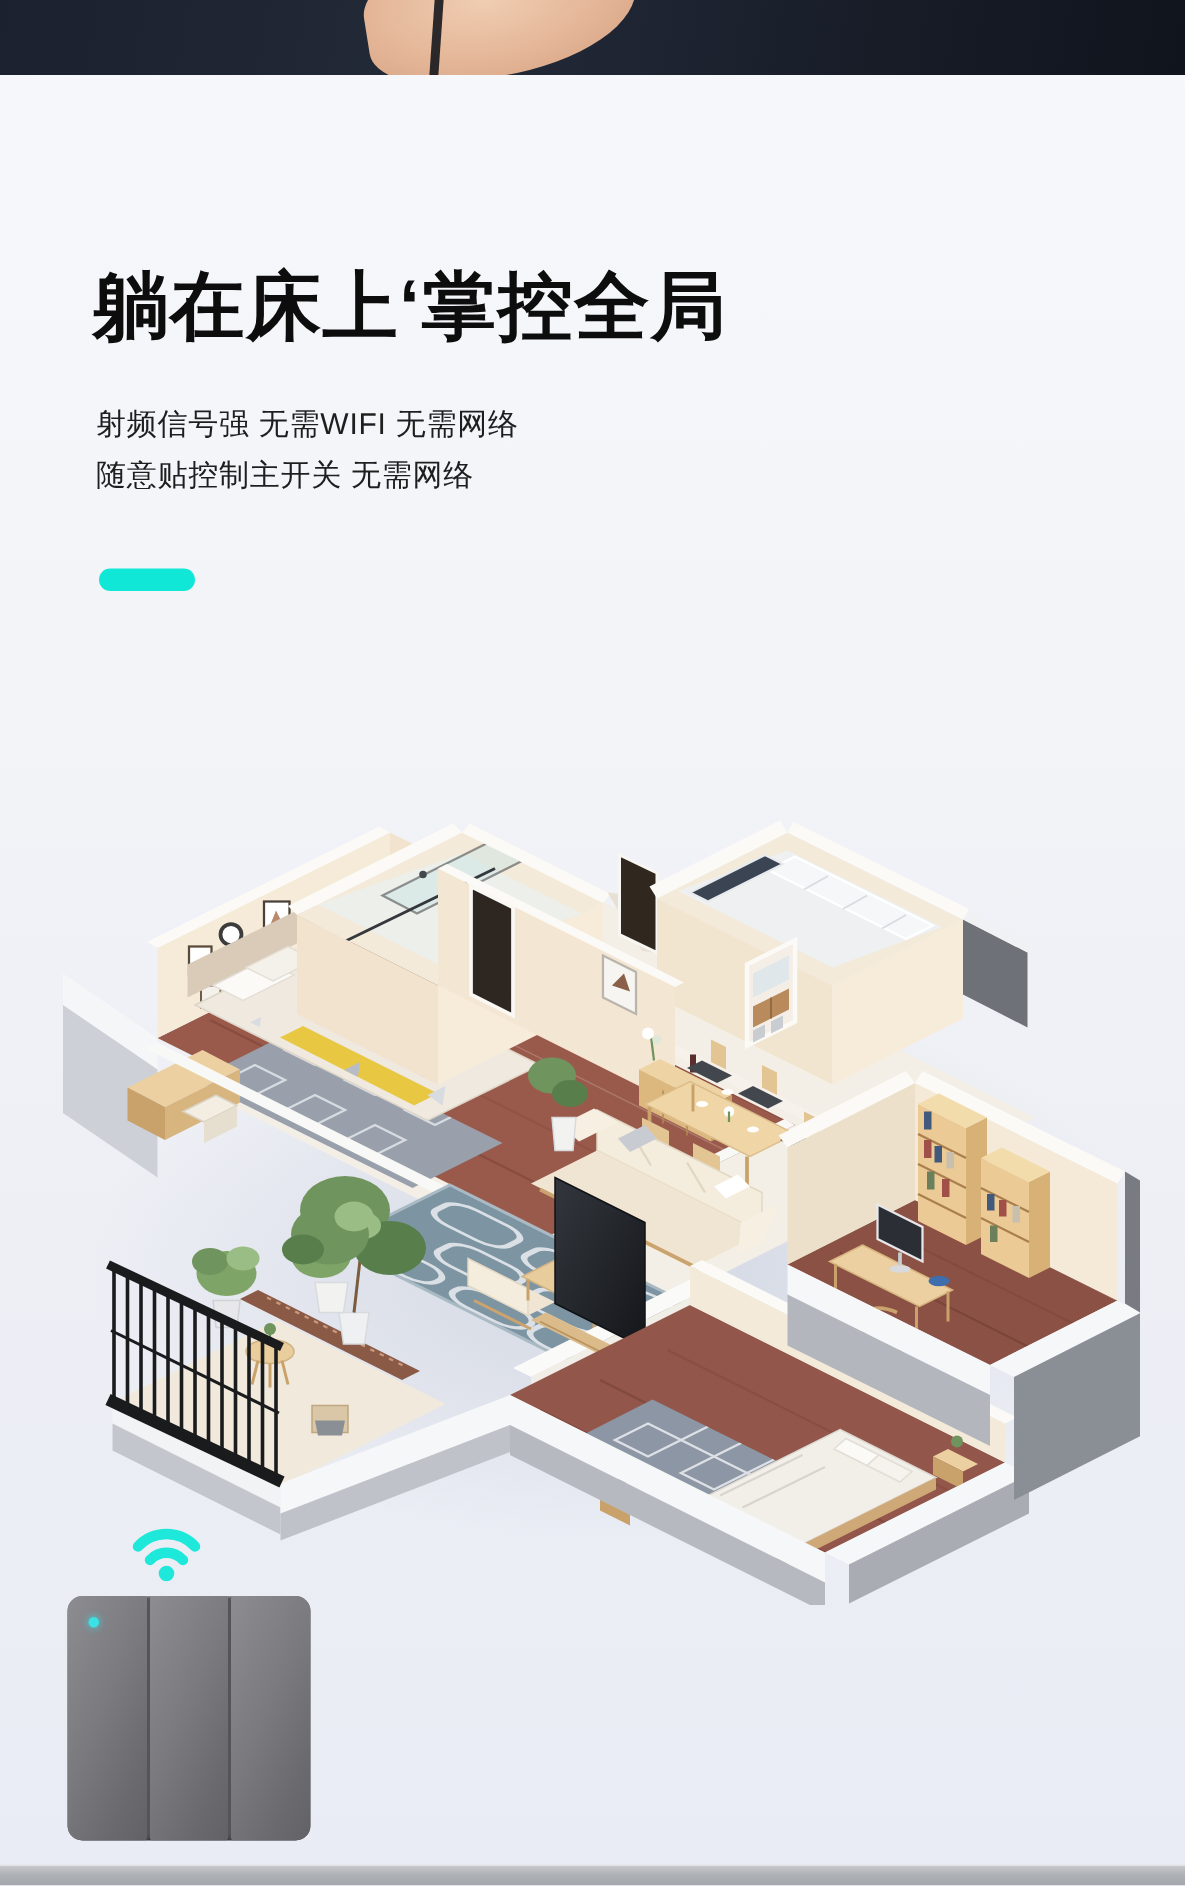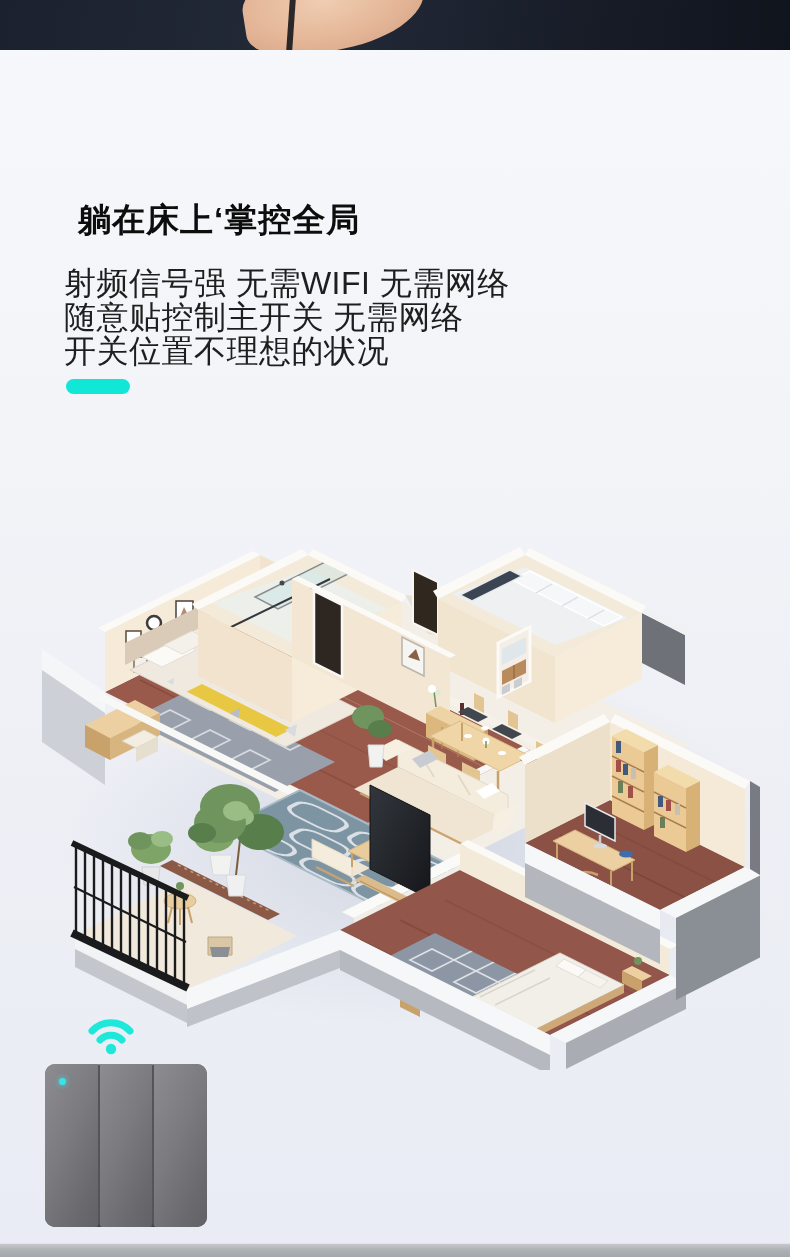--- a/index.html
+++ b/index.html
@@ -7,23 +7,23 @@
   .page{position:relative;width:790px;height:1257px;overflow:hidden;
         background:linear-gradient(180deg,#f7f8fb 0%,#f3f4f8 35%,#edeff5 65%,#e9ecf4 100%);}
   
   .hero-strip{position:absolute;left:0;top:0;width:790px;height:50px;overflow:hidden;
       background:linear-gradient(100deg,#1b212e 0%,#232a38 40%,#171c27 75%,#10141d 100%);}
   .hero-skin{position:absolute;left:243px;top:-36px;width:182px;height:86px;
       background:radial-gradient(ellipse at 45% 40%,#f0cdb2 0%,#e4b697 55%,#d29e80 100%);
       border-radius:46% 54% 62% 38%;transform:rotate(-9deg);}
   .hero-seam{position:absolute;left:288px;top:0;width:6px;height:50px;background:#0b0e15;opacity:.85;transform:skewX(-4deg);}
   
-  .headline{position:absolute;left:62px;top:176px;margin:16px;font-size:33px;line-height:56px;
+  .headline{position:absolute;left:62px;top:176px;margin:0;font-size:50px;line-height:56px;
       font-weight:700;color:#0d0d0d;letter-spacing:1px;}
-  .subtext{position:absolute;left:64px;top:266px;margin:0;font-size:32px;line-height:34px;
+  .subtext{position:absolute;left:64px;top:266px;margin:0;font-size:20px;line-height:34px;
       font-weight:500;color:#1e1e1e;letter-spacing:.5px;}
   .accent-bar{position:absolute;left:66px;top:379px;width:64px;height:15px;border-radius:8px;background:#11e7d6;}
   
   .floorplan{position:absolute;left:30px;top:545px;width:730px;height:525px;}
   
   .rf-icon{position:absolute;left:85px;top:1011px;width:52px;height:44px;}
   
   .switch{position:absolute;left:45px;top:1064px;width:162px;height:163px;border-radius:10px;
       background:#55545a;display:flex;gap:2px;overflow:hidden;
       box-shadow:inset 0 1px 1px rgba(255,255,255,.35), inset 0 -2px 3px rgba(0,0,0,.25);}
@@ -43,21 +43,21 @@
 <body>
 
 <div class="page">
 
   <div class="hero-strip">
     <div class="hero-skin"></div>
     <div class="hero-seam"></div>
   </div>
 
   <h1 class="headline">躺在床上‘掌控全局</h1>
-  <p class="subtext"><span>射频信号强 无需WIFI 无需网络</span><br><span>随意贴控制主开关 无需网络</span><br><span>开关位置不理想的状况</span></p>
+  <p class="subtext"><span>射频信号强 无需WIFI 无需网络</span><br><span>随意贴控制主开关 无需网络</span><br></p>
   <div class="accent-bar"></div>
 
   <svg class="floorplan" viewBox="0 0 730 525">
     <defs>
       <radialGradient id="shGrad" cx="50%" cy="50%" r="50%">
         <stop offset="0%" stop-color="#8c98b0" stop-opacity=".28"></stop>
         <stop offset="100%" stop-color="#8c98b0" stop-opacity="0"></stop>
       </radialGradient>
       <linearGradient id="tvGrad" x1="0" y1="0" x2="1" y2="1">
         <stop offset="0%" stop-color="#33373d"></stop>

